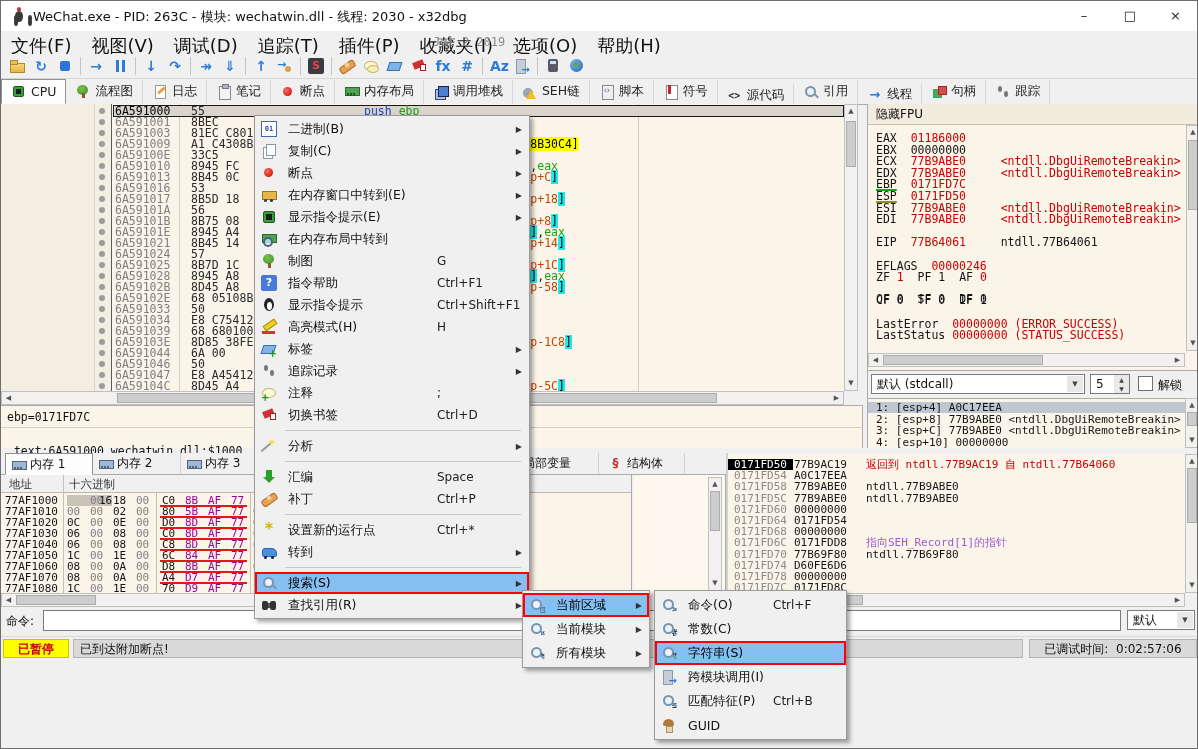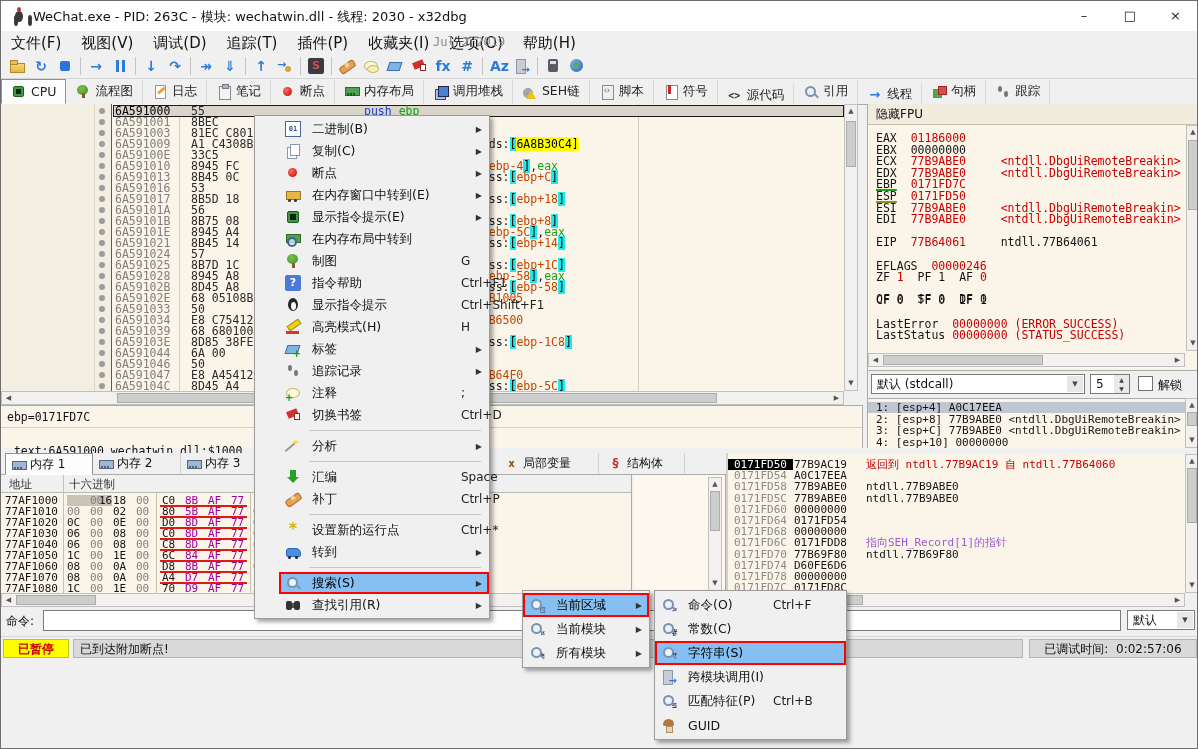--- a/index.html
+++ b/index.html
@@ -7,21 +7,21 @@
   .abs{position:absolute;}
   
   #titlebar{position:absolute;left:0;top:0;width:100%;height:30px;background:#FFFFFF;border-bottom:1px solid #D8D8D8;}
   #titletext{position:absolute;left:32px;top:7px;font-size:13px;color:#111;white-space:nowrap;}
   .bug{position:absolute;left:10px;top:6px;width:16px;height:16px;}
   .bug::before{content:"";position:absolute;left:4px;top:4px;width:8px;height:11px;border-radius:50%;background:#3A3A3A;box-shadow:-3px 2px 0 -2px #3A3A3A,11px 2px 0 -2px #3A3A3A,-3px 6px 0 -2px #3A3A3A,11px 6px 0 -2px #3A3A3A;}
   .bug::after{content:"";position:absolute;left:6px;top:0;width:4px;height:5px;border-radius:50%;background:#C03030;}
   .wbtn{position:absolute;top:0;width:46px;height:29px;text-align:center;line-height:29px;font-size:13px;color:#222;}
   
   #menubar{position:absolute;left:0;top:30px;width:100%;height:23px;background:#F0F0F0;}
-  .mitem{display:inline-block;padding:3px 10px;font-size:15px;}
+  .mitem{display:inline-block;padding:3px 10px;font-size:18px;}
   #builddate{position:absolute;left:432px;top:4px;color:#8A8A8A;font-family:"DejaVu Sans Mono",monospace;font-size:12px;}
   
   #toolbar{position:absolute;left:0;top:53px;width:100%;height:25px;background:#F0F0F0;border-bottom:1px solid #D5D5D5;display:flex;align-items:center;padding-left:4px;box-sizing:border-box;}
   .tbtn{width:24px;height:22px;display:inline-flex;align-items:center;justify-content:center;}
   .tsep{width:1px;height:18px;background:#C4C4C4;margin:0 3px;display:inline-block;}
   .tic{font-weight:bold;font-size:14px;color:#2B7CD8;text-align:center;font-style:normal;}
   
   .ic{width:16px;height:16px;position:relative;display:inline-block;flex:none;font-style:normal;}
   .ic-open-file::before{content:"";position:absolute;left:1px;top:5px;width:13px;height:8px;background:linear-gradient(#F8D478,#E8B648);border:1px solid #B08828;}
   .ic-open-file::after{content:"";position:absolute;left:1px;top:2px;width:6px;height:3px;background:#E8C058;border:1px solid #B08828;}
@@ -183,21 +183,21 @@
   .menu{position:absolute;background:#F0F0F0;border:1px solid #9B9B9B;box-shadow:3px 3px 4px rgba(0,0,0,.35);z-index:40;padding:2px 0;box-sizing:border-box;}
   .mi{position:relative;height:22px;display:flex;align-items:center;padding:0 10px 0 6px;font-size:12.5px;white-space:nowrap;}
   .sm1 .mi,.sm2 .mi{height:24px;}
   .mi .mlbl{margin-left:11px;}
   .mi .msc{position:absolute;left:182px;color:#222;font-size:12px;}
   .sm2 .mi .msc{left:118px;}
   .mi .mar{position:absolute;right:7px;font-size:8px;color:#333;}
   .mi.hl{background:#86BFF2;}
   .mi.redbox{box-shadow:inset 0 0 0 2px #FF0000;align-items:center;}
   .msep{height:1px;background:#C8C8C8;margin:4px 8px 4px 30px;}
-  #ctxmenu{left:253px;top:114px;width:236px;padding-left:24px;}
+  #ctxmenu{left:253px;top:114px;width:276px;}
   #sm1{left:521px;top:589px;width:128px;}
   #sm2{left:653px;top:589px;width:193px;}
 </style>
 </head>
 <body>
 
 <div id="win">
   <div id="titlebar">
     <span class="bug"></span>
     <span id="titletext">WeChat.exe - PID: 263C - 模块: wechatwin.dll - 线程: 2030 - x32dbg</span>

